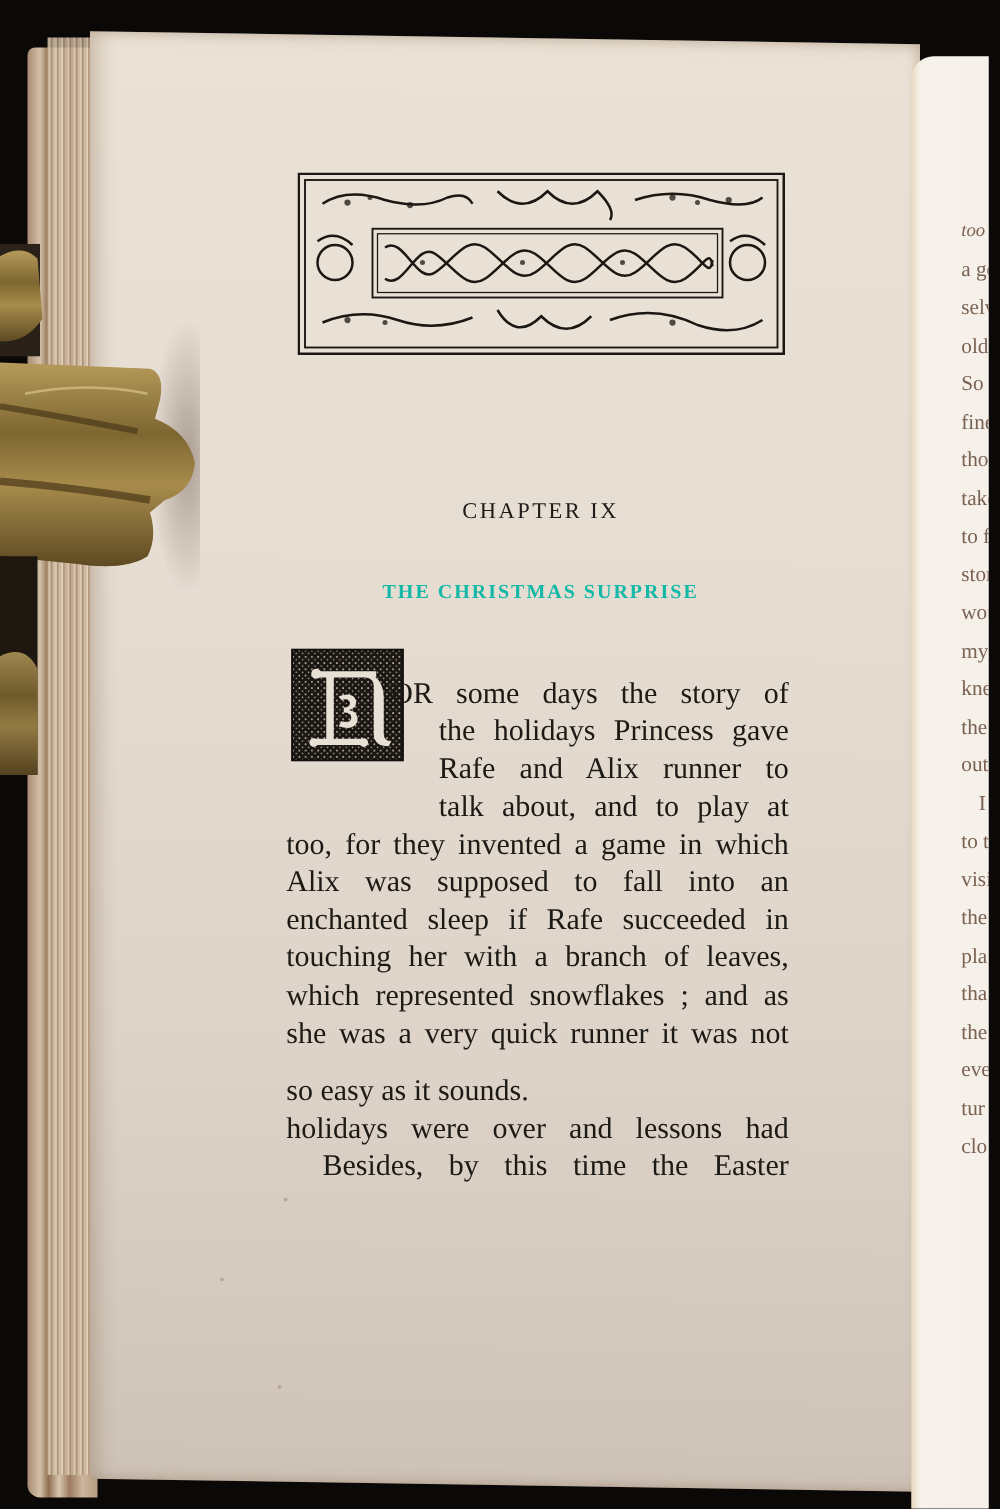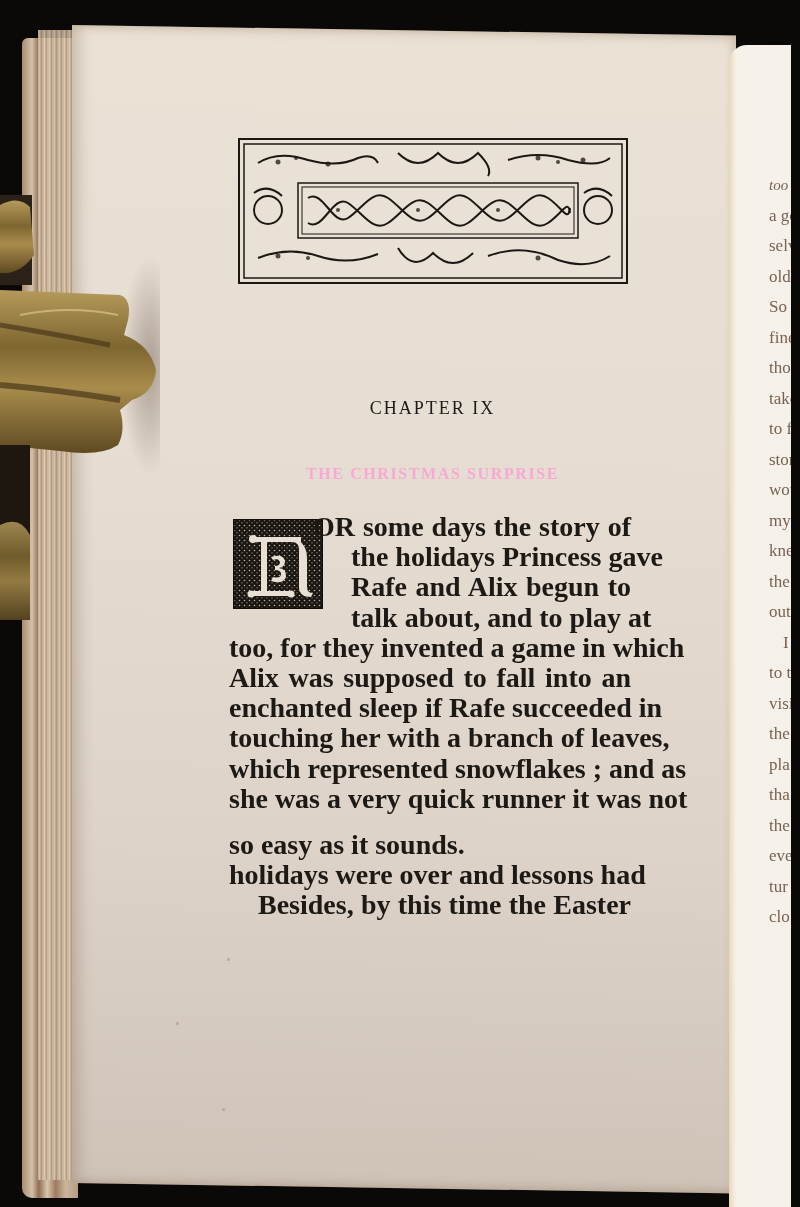--- a/index.html
+++ b/index.html
@@ -47,28 +47,28 @@
   
   .headpiece {
     position:absolute; left:238px; top:138px; width:390px; height:146px;
   }
   .chapter-title {
     position:absolute; left:240px; top:398px; width:385px; text-align:center;
     font-size:18px; letter-spacing:2px; color:#1e1a17;
   }
   .chapter-subtitle {
     position:absolute; left:240px; top:465px; width:385px; text-align:center;
-    font-size:16px; font-weight:bold; letter-spacing:1.6px; color:#f9a8d4;
+    font-size:16px; font-weight:bold; letter-spacing:1.6px; color:#14b8a6;
   }
   .drop-cap {
     position:absolute; left:233px; top:519px; width:90px; height:90px;
   }
   .text-block {
-    position:absolute; left:229px; top:512px; width:402px;
-    font-size:28px; color:#1d1915; line-height:30.2px;font-weight:bold;
+    position:absolute; left:229px; top:540px; width:402px;
+    font-size:24px; color:#1d1915; line-height:30.2px;
   }
   .line { height:30.2px; white-space:nowrap; text-align:justify; text-align-last:justify; }
   .line.indent-cap { margin-left:122px; }
   .line.first { margin-left:84px; }
   .line.last { text-align-last:left;margin-top:16px; }
   .line.para { text-indent:29px; }
   .speck { position:absolute; width:3px; height:3px; border-radius:50%; background:#b8a796; }
 </style>
 </head>
 <body>
@@ -188,21 +188,21 @@
       <rect x="18" y="72" width="40" height="5"></rect>
       <circle cx="18" cy="75" r="3.5"></circle>
       <circle cx="58" cy="75" r="3.5"></circle>
       <path d="M38 38 Q50 34 52 42 Q52 48 46 49 Q54 50 53 58 Q50 66 38 62 L40 58 Q48 60 48 55 Q48 51 42 51 L42 47 Q47 47 47 43 Q46 39 40 41 Z"></path>
     </g>
   </svg>
 
   <div class="text-block">
     <div class="line first">OR some days the story of</div>
     <div class="line indent-cap">the holidays Princess gave</div>
-    <div class="line indent-cap">Rafe and Alix begun to</div>
+    <div class="line indent-cap">Rafe and Alix runner to</div>
     <div class="line indent-cap">talk about, and to play at</div>
     <div class="line">too, for they invented a game in which</div>
     <div class="line">Alix was supposed to fall into an</div>
     <div class="line">enchanted sleep if Rafe succeeded in</div>
     <div class="line">touching her with a branch of leaves,</div>
     <div class="line">which represented snowflakes ; and as</div>
     <div class="line">she was a very quick runner it was not</div>
     <div class="line last">so easy as it sounds.</div>
     <div class="line">holidays were over and lessons had</div>
     <div class="line para">Besides, by this time the Easter</div>

